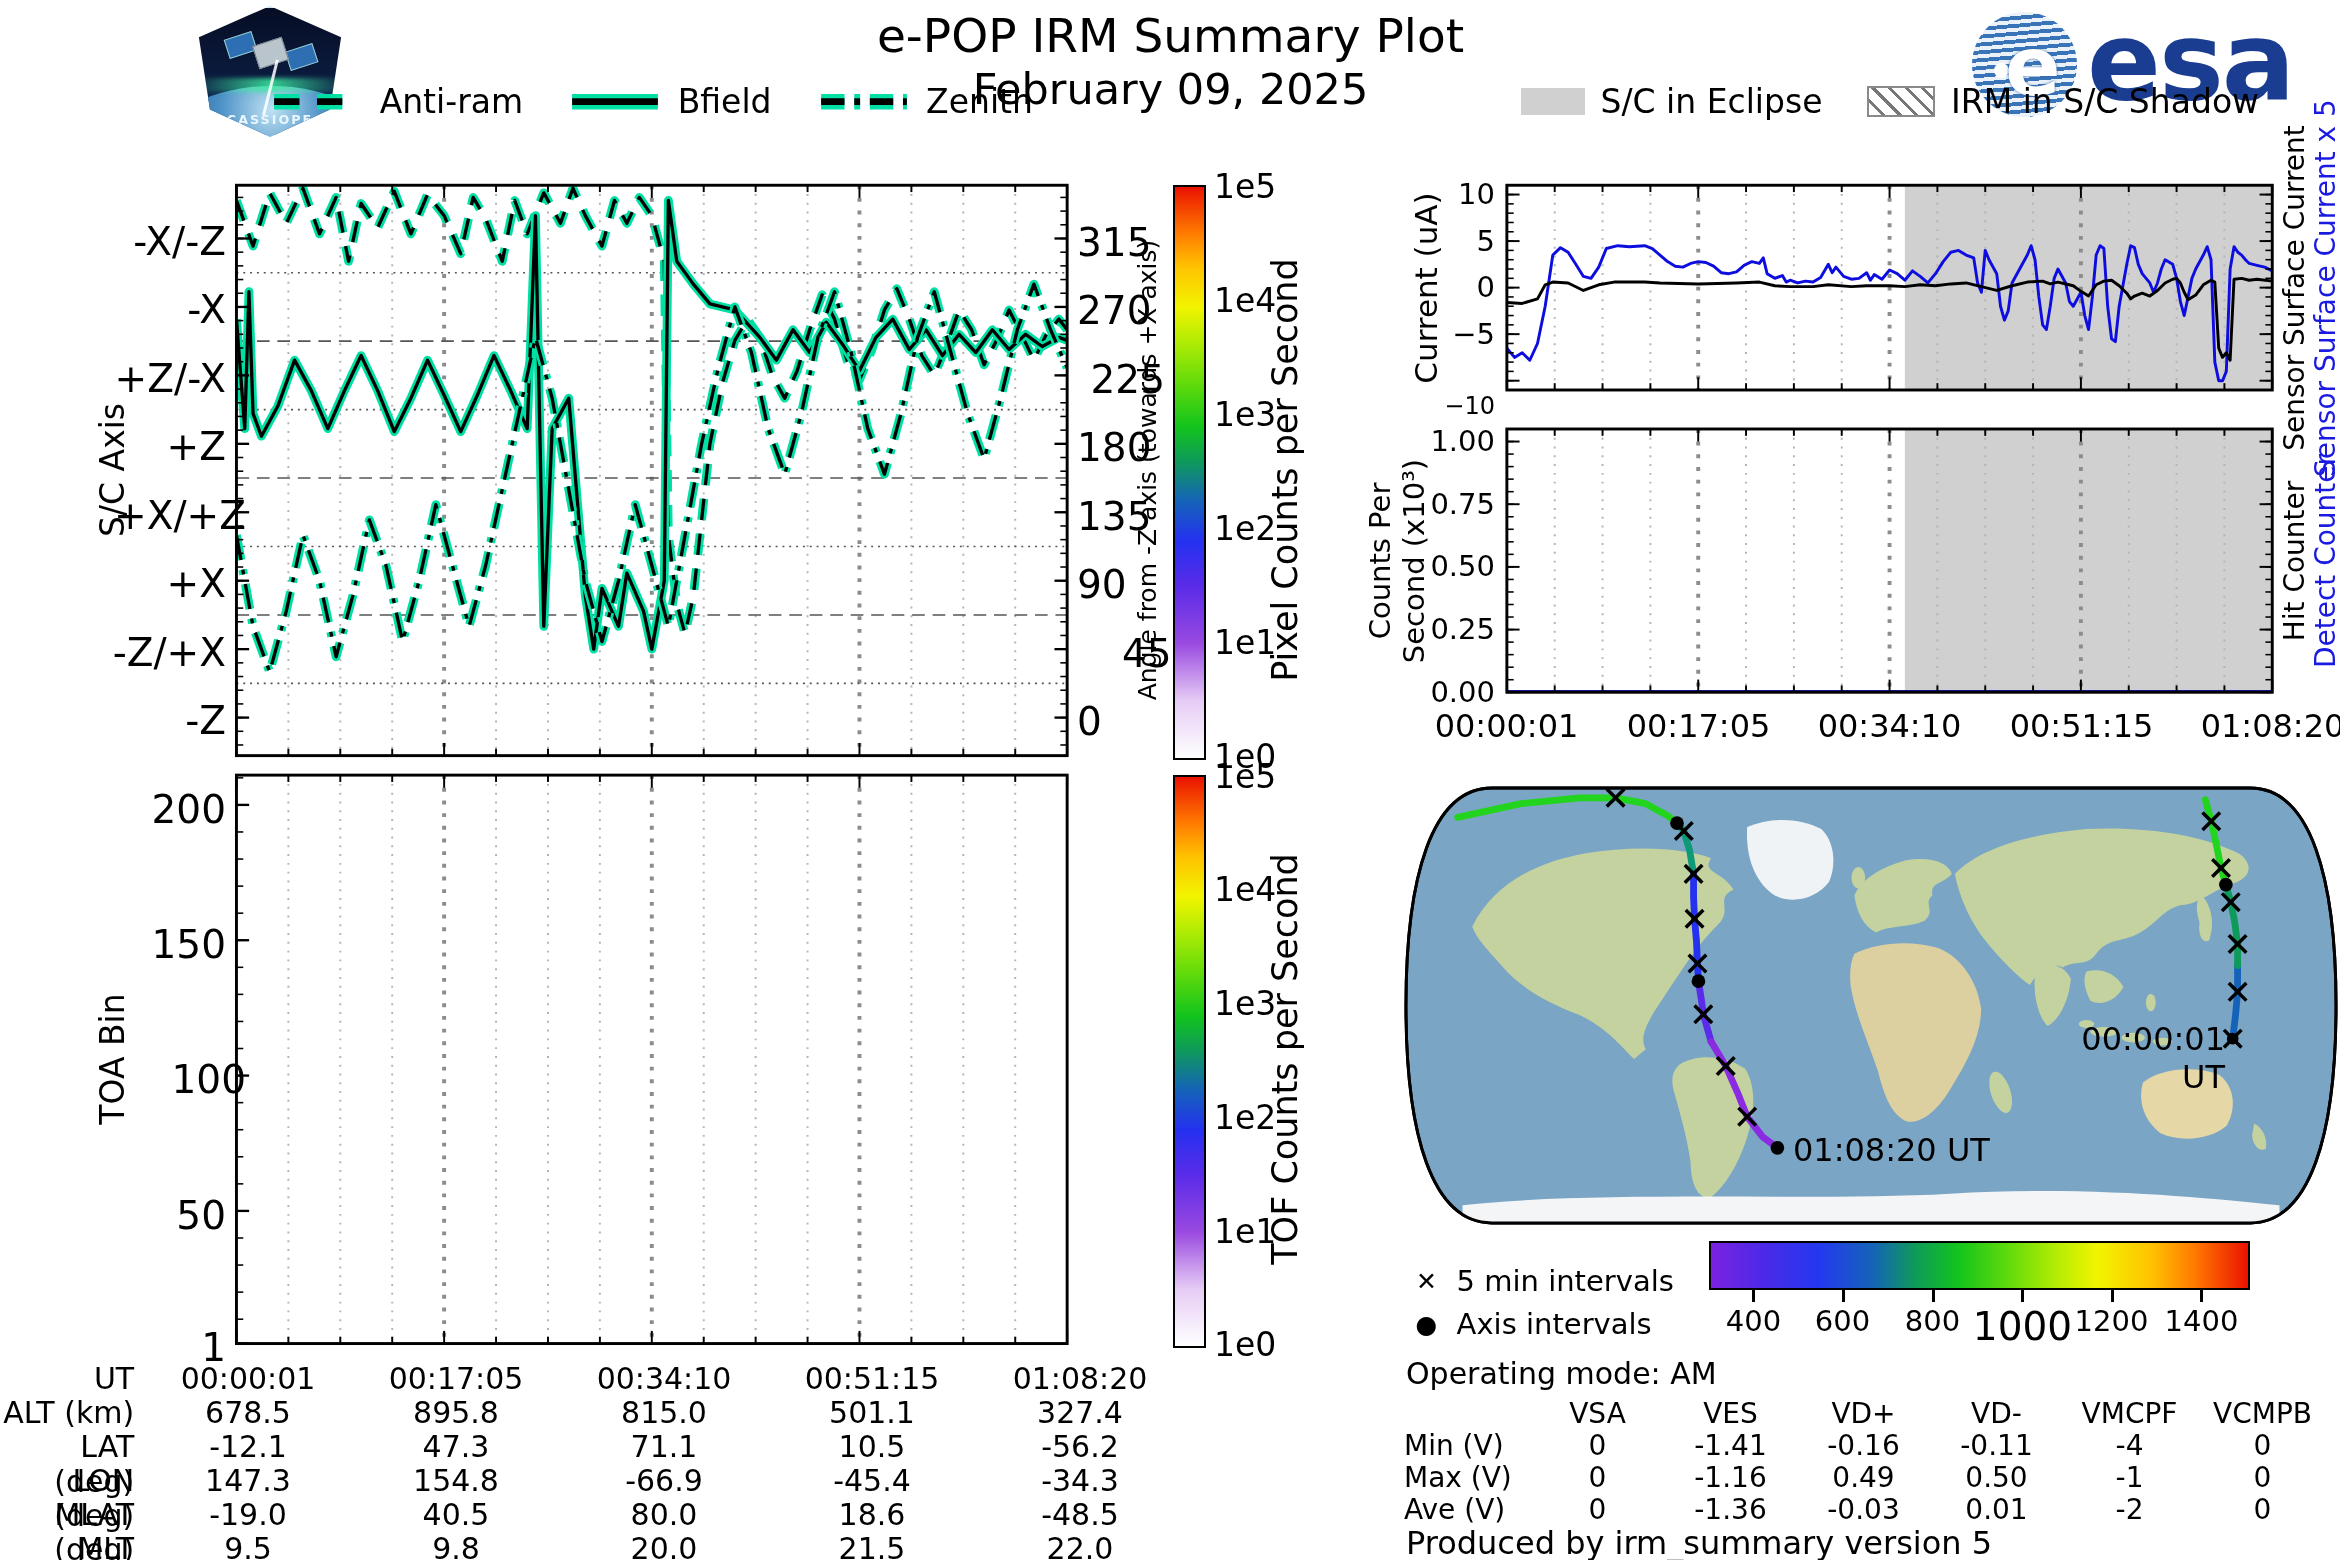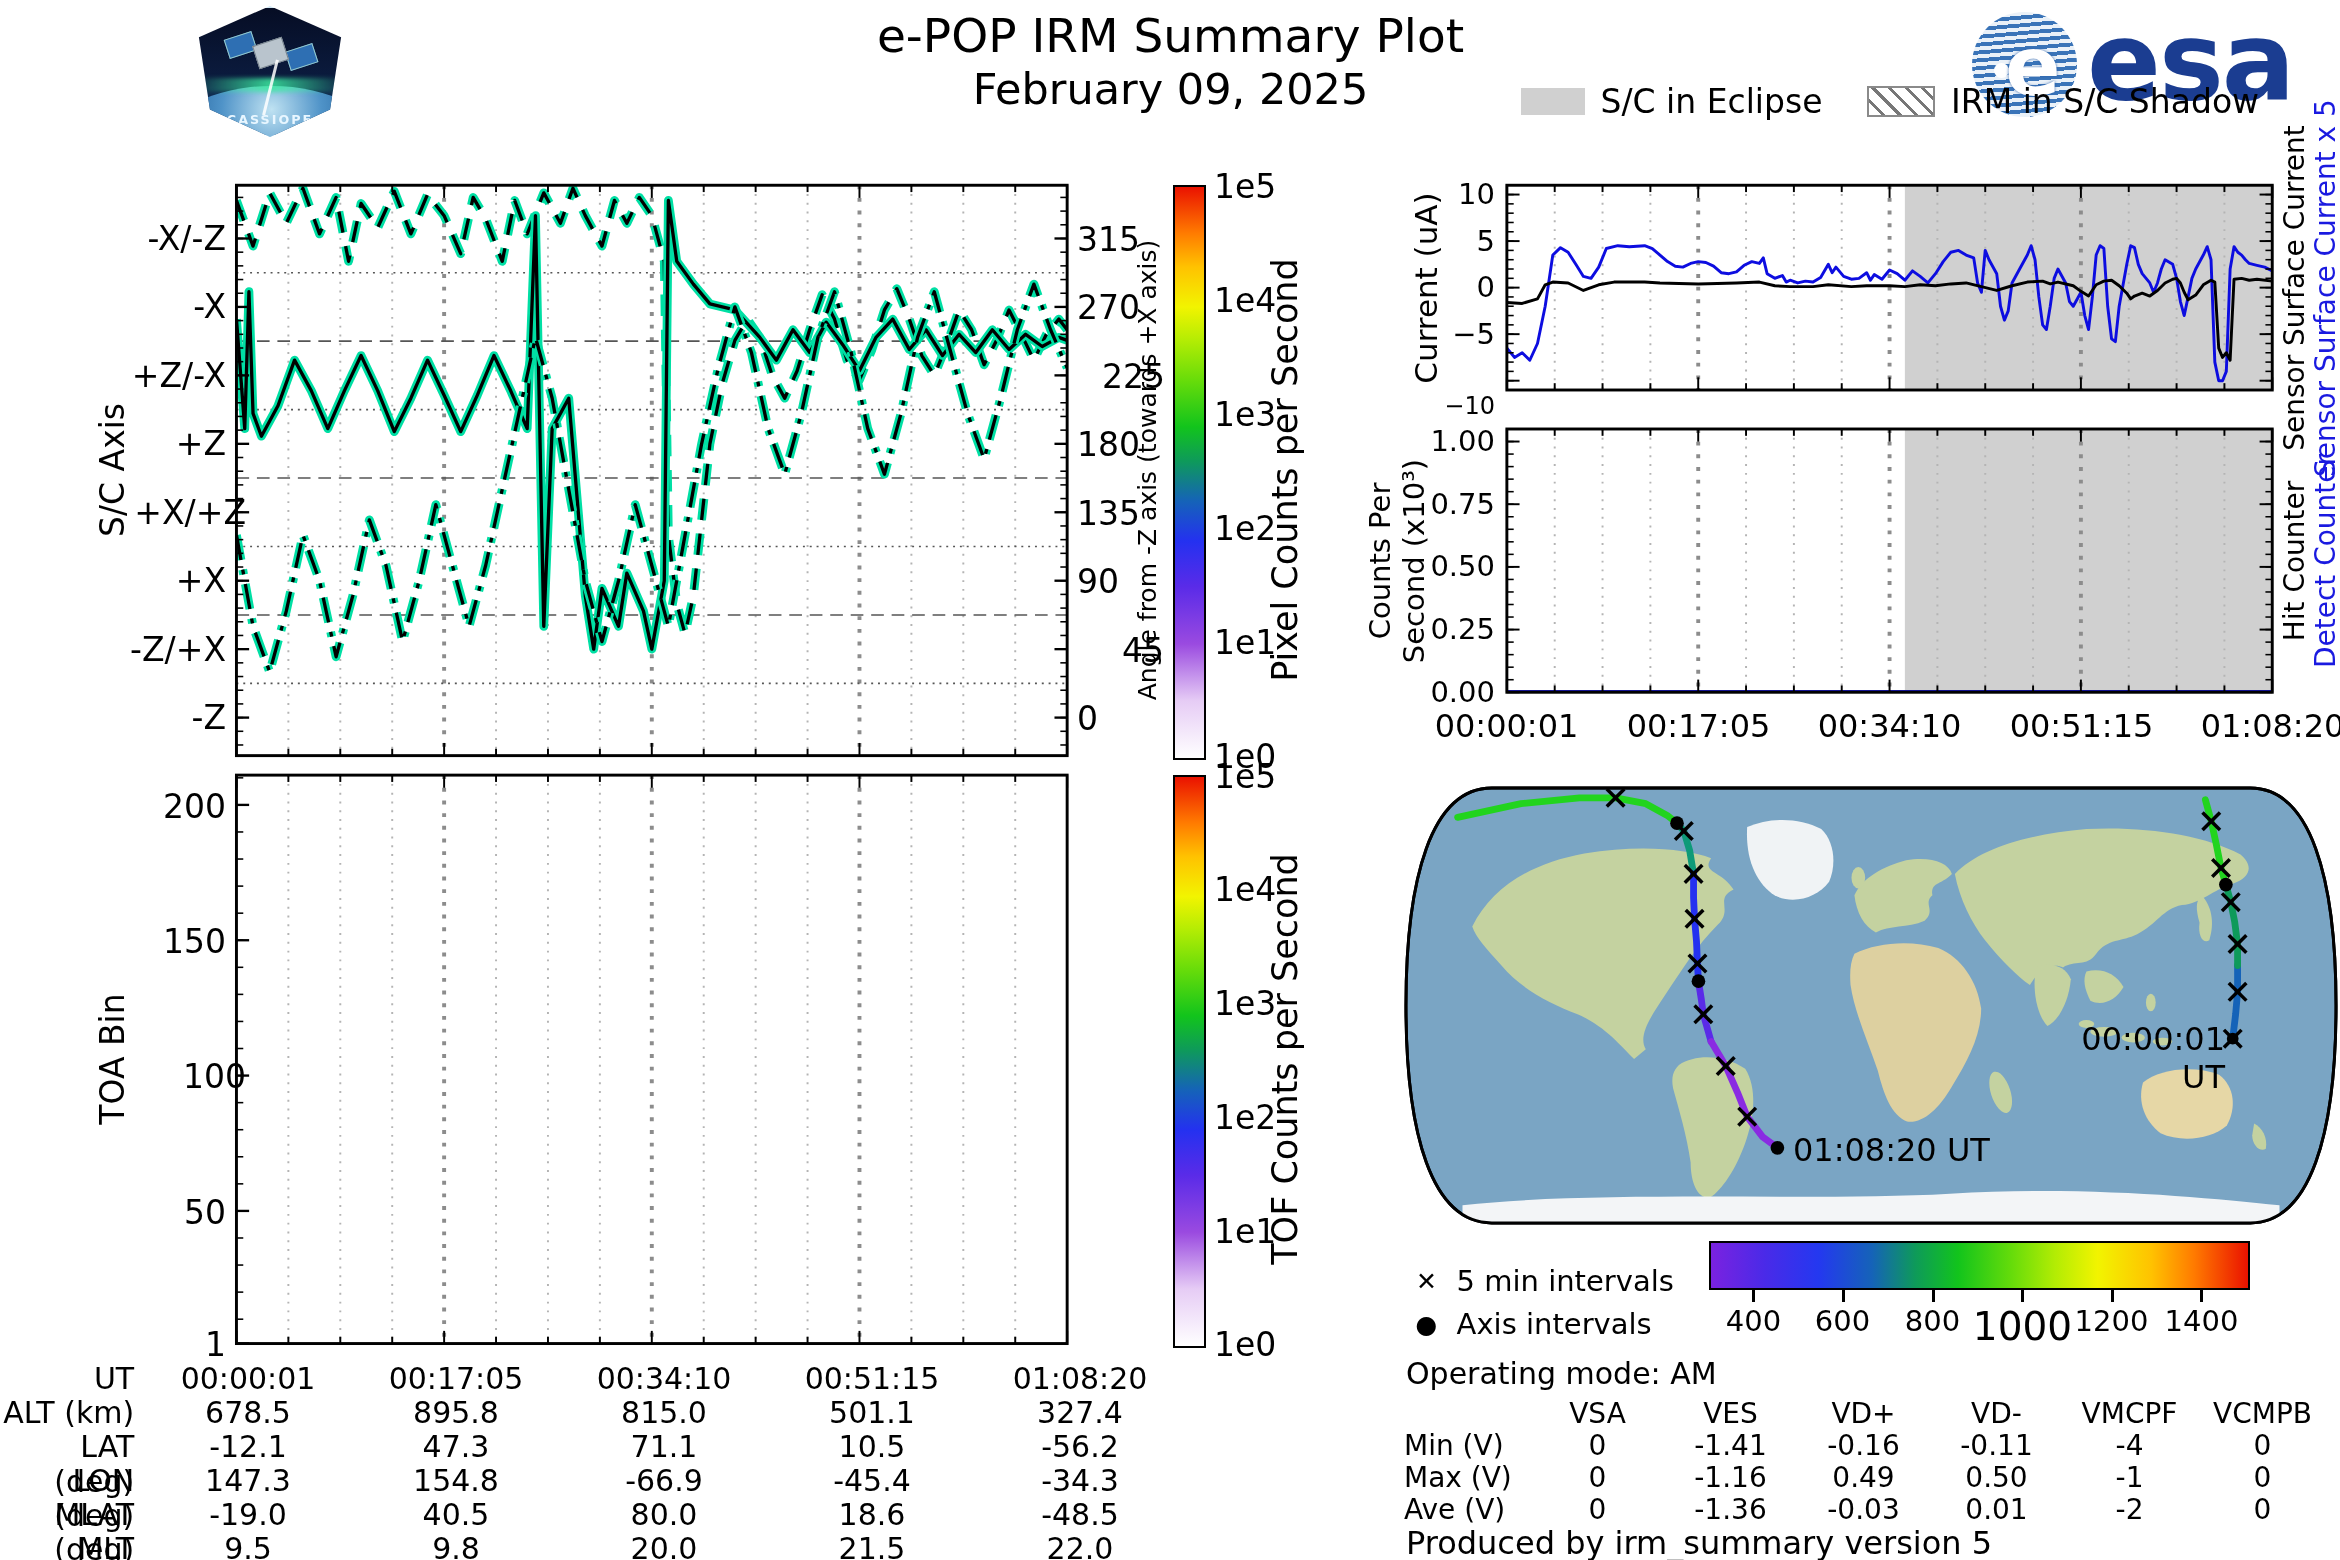--- a/index.html
+++ b/index.html
@@ -45,21 +45,21 @@
   #legend-right{left:1507px;top:82px;width:766px;height:39px;}
   .legend-item{display:flex;align-items:center;gap:15.6px;font-size:33px;}
   .swatch-gray{width:64px;height:27px;background:#d0d0d0;}
   .swatch-hatch{width:64px;height:27px;border:2px solid #8a8a8a;
        background:repeating-linear-gradient(45deg,#ffffff 0 8.8px,#777 8.8px 11.7px);}
 
   .rot{transform:rotate(-90deg) translate(-50%,-50%);transform-origin:0 0;white-space:nowrap;}
   .ylab{font-size:33px;}
   .ylab-sm{font-size:25px;}
   .cb-lab{font-size:35px;}
-  .tick-label{position:absolute;font-size:33px;line-height:1;}
+  .tick-label{position:absolute;font-size:39px;line-height:1;}
   .blue-t{color:#1a1ae0;}
 
   
   #ephem{left:0;top:1361px;width:1180px;display:grid;grid-template-columns:144px repeat(5,208px);
          grid-auto-rows:34px;font-size:30px;}
   #ephem .lab{text-align:right;padding-right:9.8px;}
   #ephem .val{text-align:center;}
   #volts{left:1404px;top:1397px;width:926px;display:grid;grid-template-columns:127px repeat(6,133px);
          grid-auto-rows:32px;font-size:28px;}
   #volts .lab{text-align:left;}
@@ -97,20 +97,43 @@
   <div id="title" class="abs">e-POP IRM Summary Plot</div>
   <div id="date" class="abs">February 09, 2025</div>
 
   <div id="esa" class="abs">
     <div class="ball"></div>
     <div class="ball-dot"></div>
     <div class="ball-e">e</div>
     <div class="word">esa</div>
   </div>
 
+  <div id="legend-left" class="abs legend-row">
+    <div class="legend-item">
+      <svg width="94" height="23.4" viewBox="0 0 96 24">
+        <line x1="4" y1="12" x2="92" y2="12" stroke="#00dfa4" stroke-width="16" stroke-dasharray="26 18"></line>
+        <line x1="4" y1="12" x2="92" y2="12" stroke="#000" stroke-width="7" stroke-dasharray="26 18"></line>
+      </svg>
+      <span>Anti-ram</span>
+    </div>
+    <div class="legend-item">
+      <svg width="94" height="23.4" viewBox="0 0 96 24">
+        <line x1="4" y1="12" x2="92" y2="12" stroke="#00dfa4" stroke-width="16"></line>
+        <line x1="4" y1="12" x2="92" y2="12" stroke="#000" stroke-width="7"></line>
+      </svg>
+      <span>Bfield</span>
+    </div>
+    <div class="legend-item">
+      <svg width="94" height="23.4" viewBox="0 0 96 24">
+        <line x1="4" y1="12" x2="92" y2="12" stroke="#00dfa4" stroke-width="16" stroke-dasharray="24 10 6 10"></line>
+        <line x1="4" y1="12" x2="92" y2="12" stroke="#000" stroke-width="7" stroke-dasharray="24 10 6 10"></line>
+      </svg>
+      <span>Zenith</span>
+    </div>
+  </div>
 
   <div id="legend-right" class="abs legend-row">
     <div class="legend-item">
       <span class="swatch-gray"></span>
       <span>S/C in Eclipse</span>
     </div>
     <div class="legend-item">
       <span class="swatch-hatch"></span>
       <span>IRM in S/C Shadow</span>
     </div>

